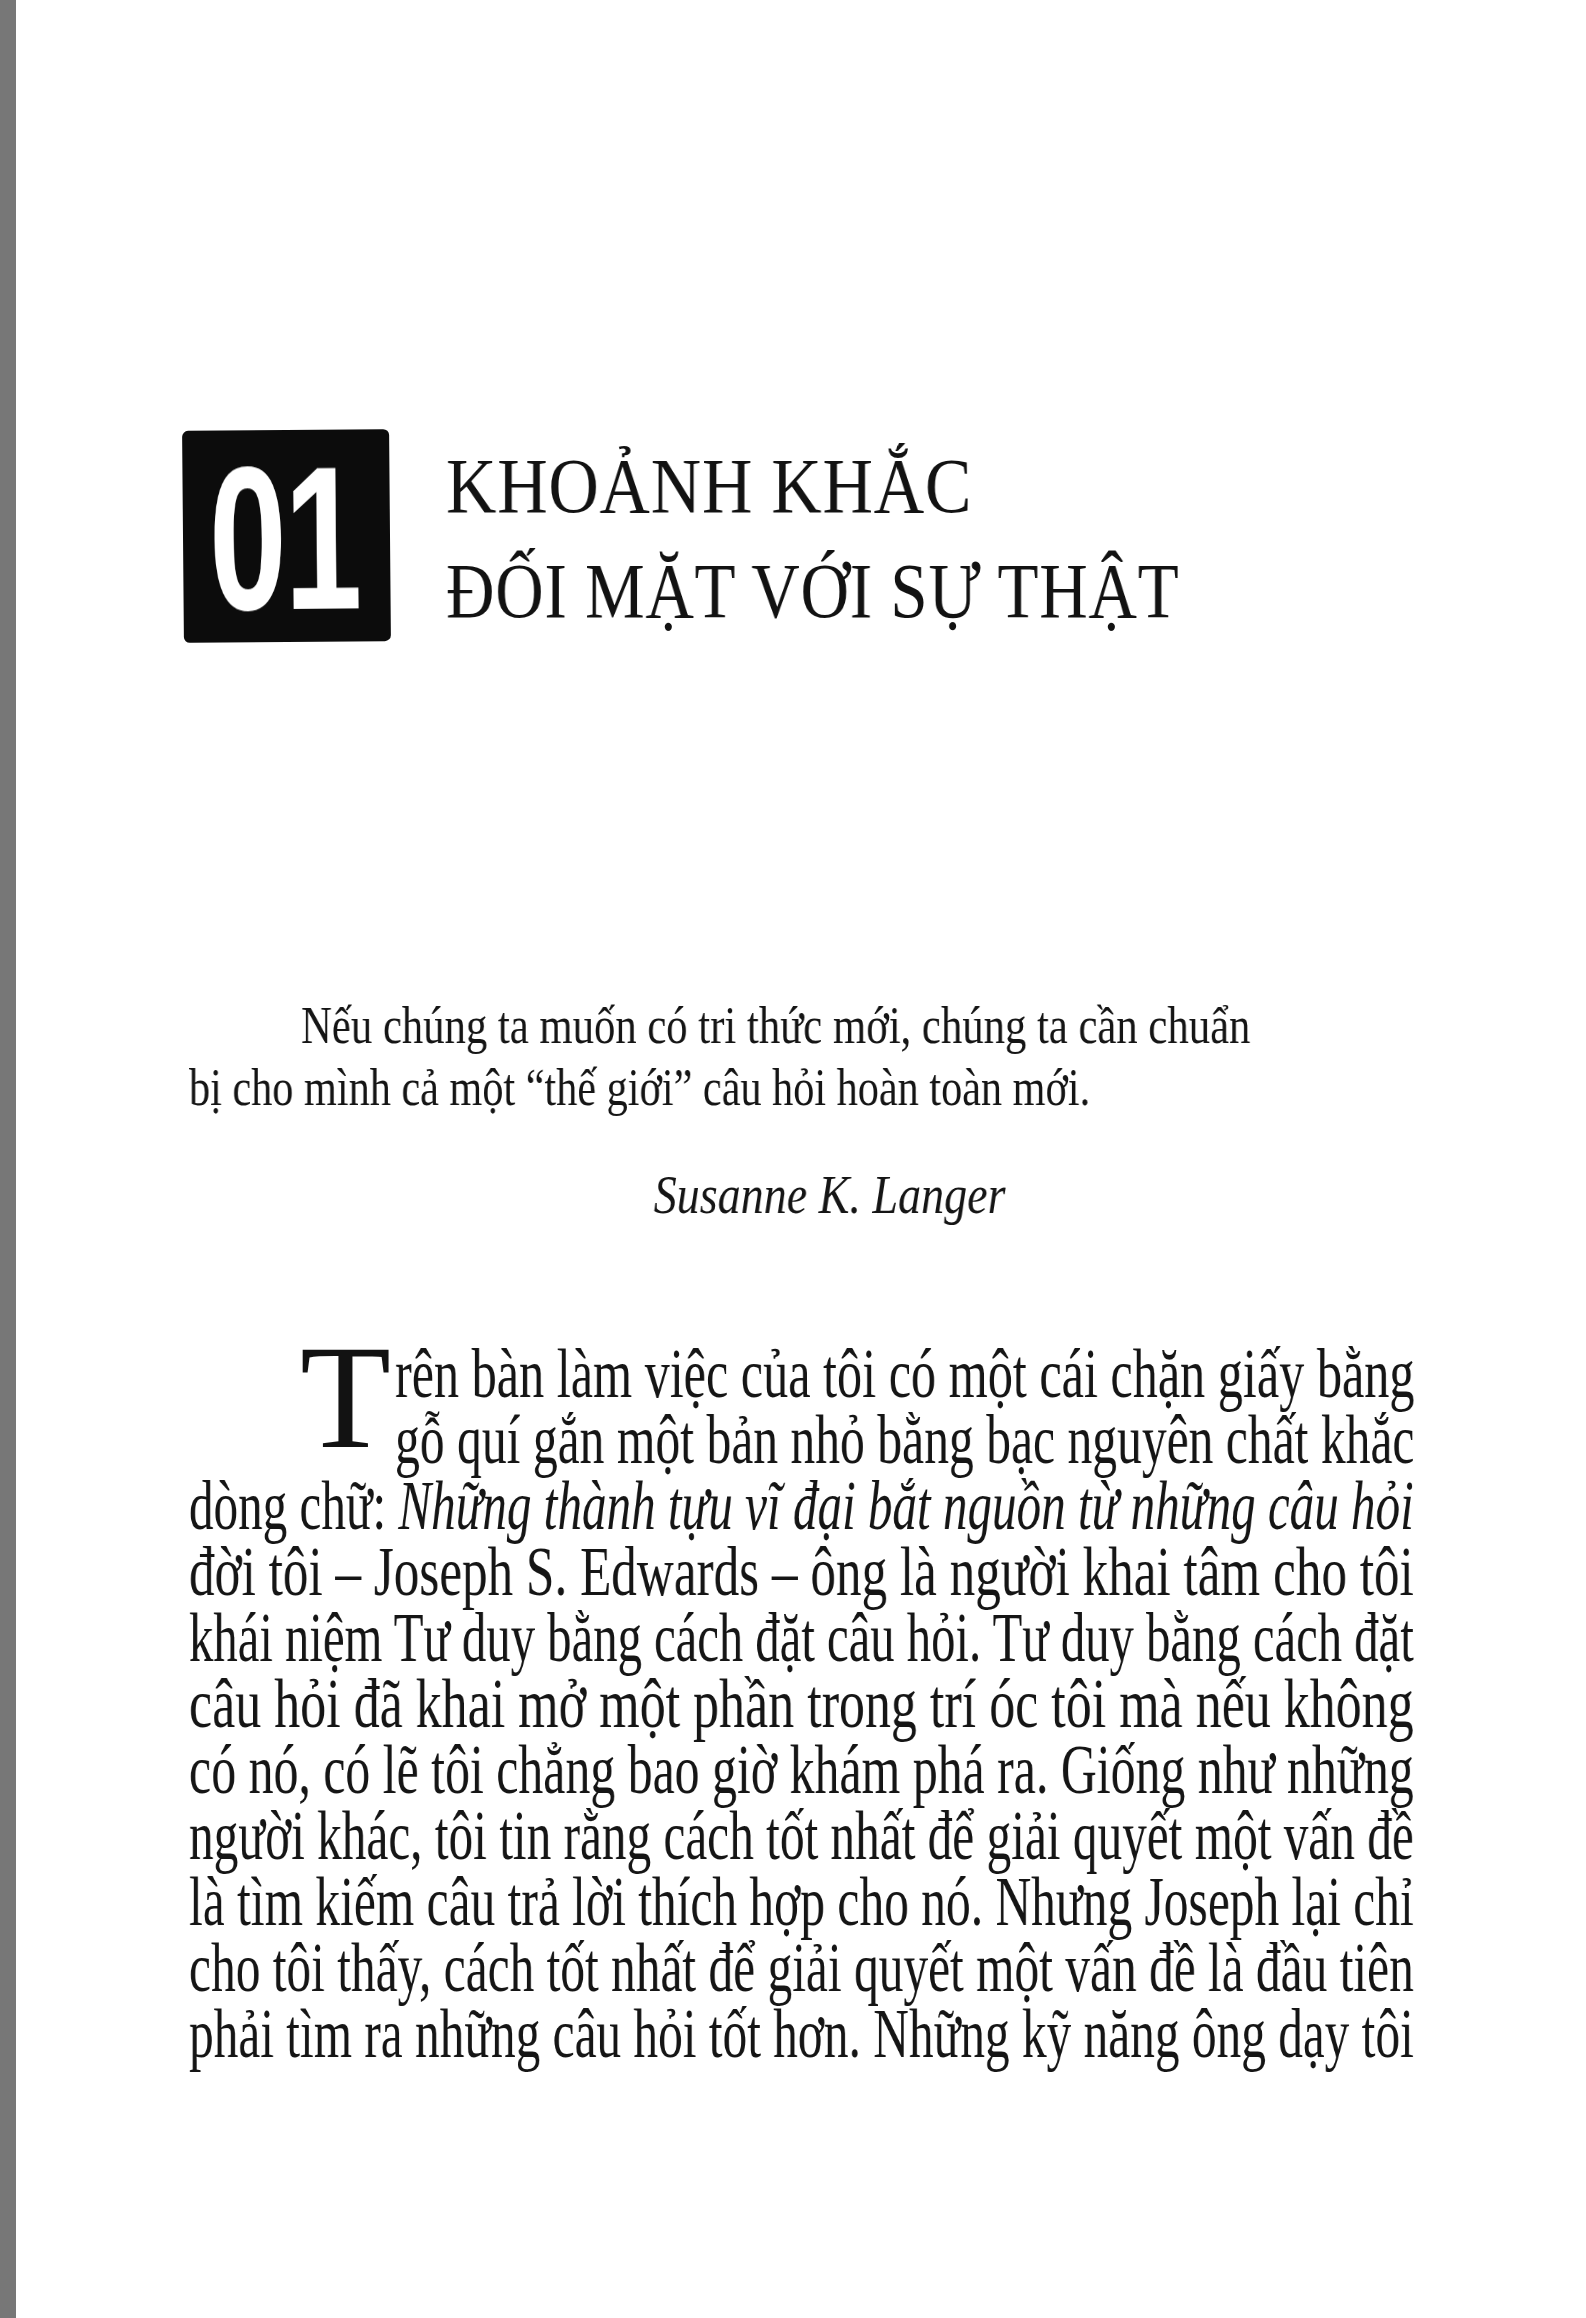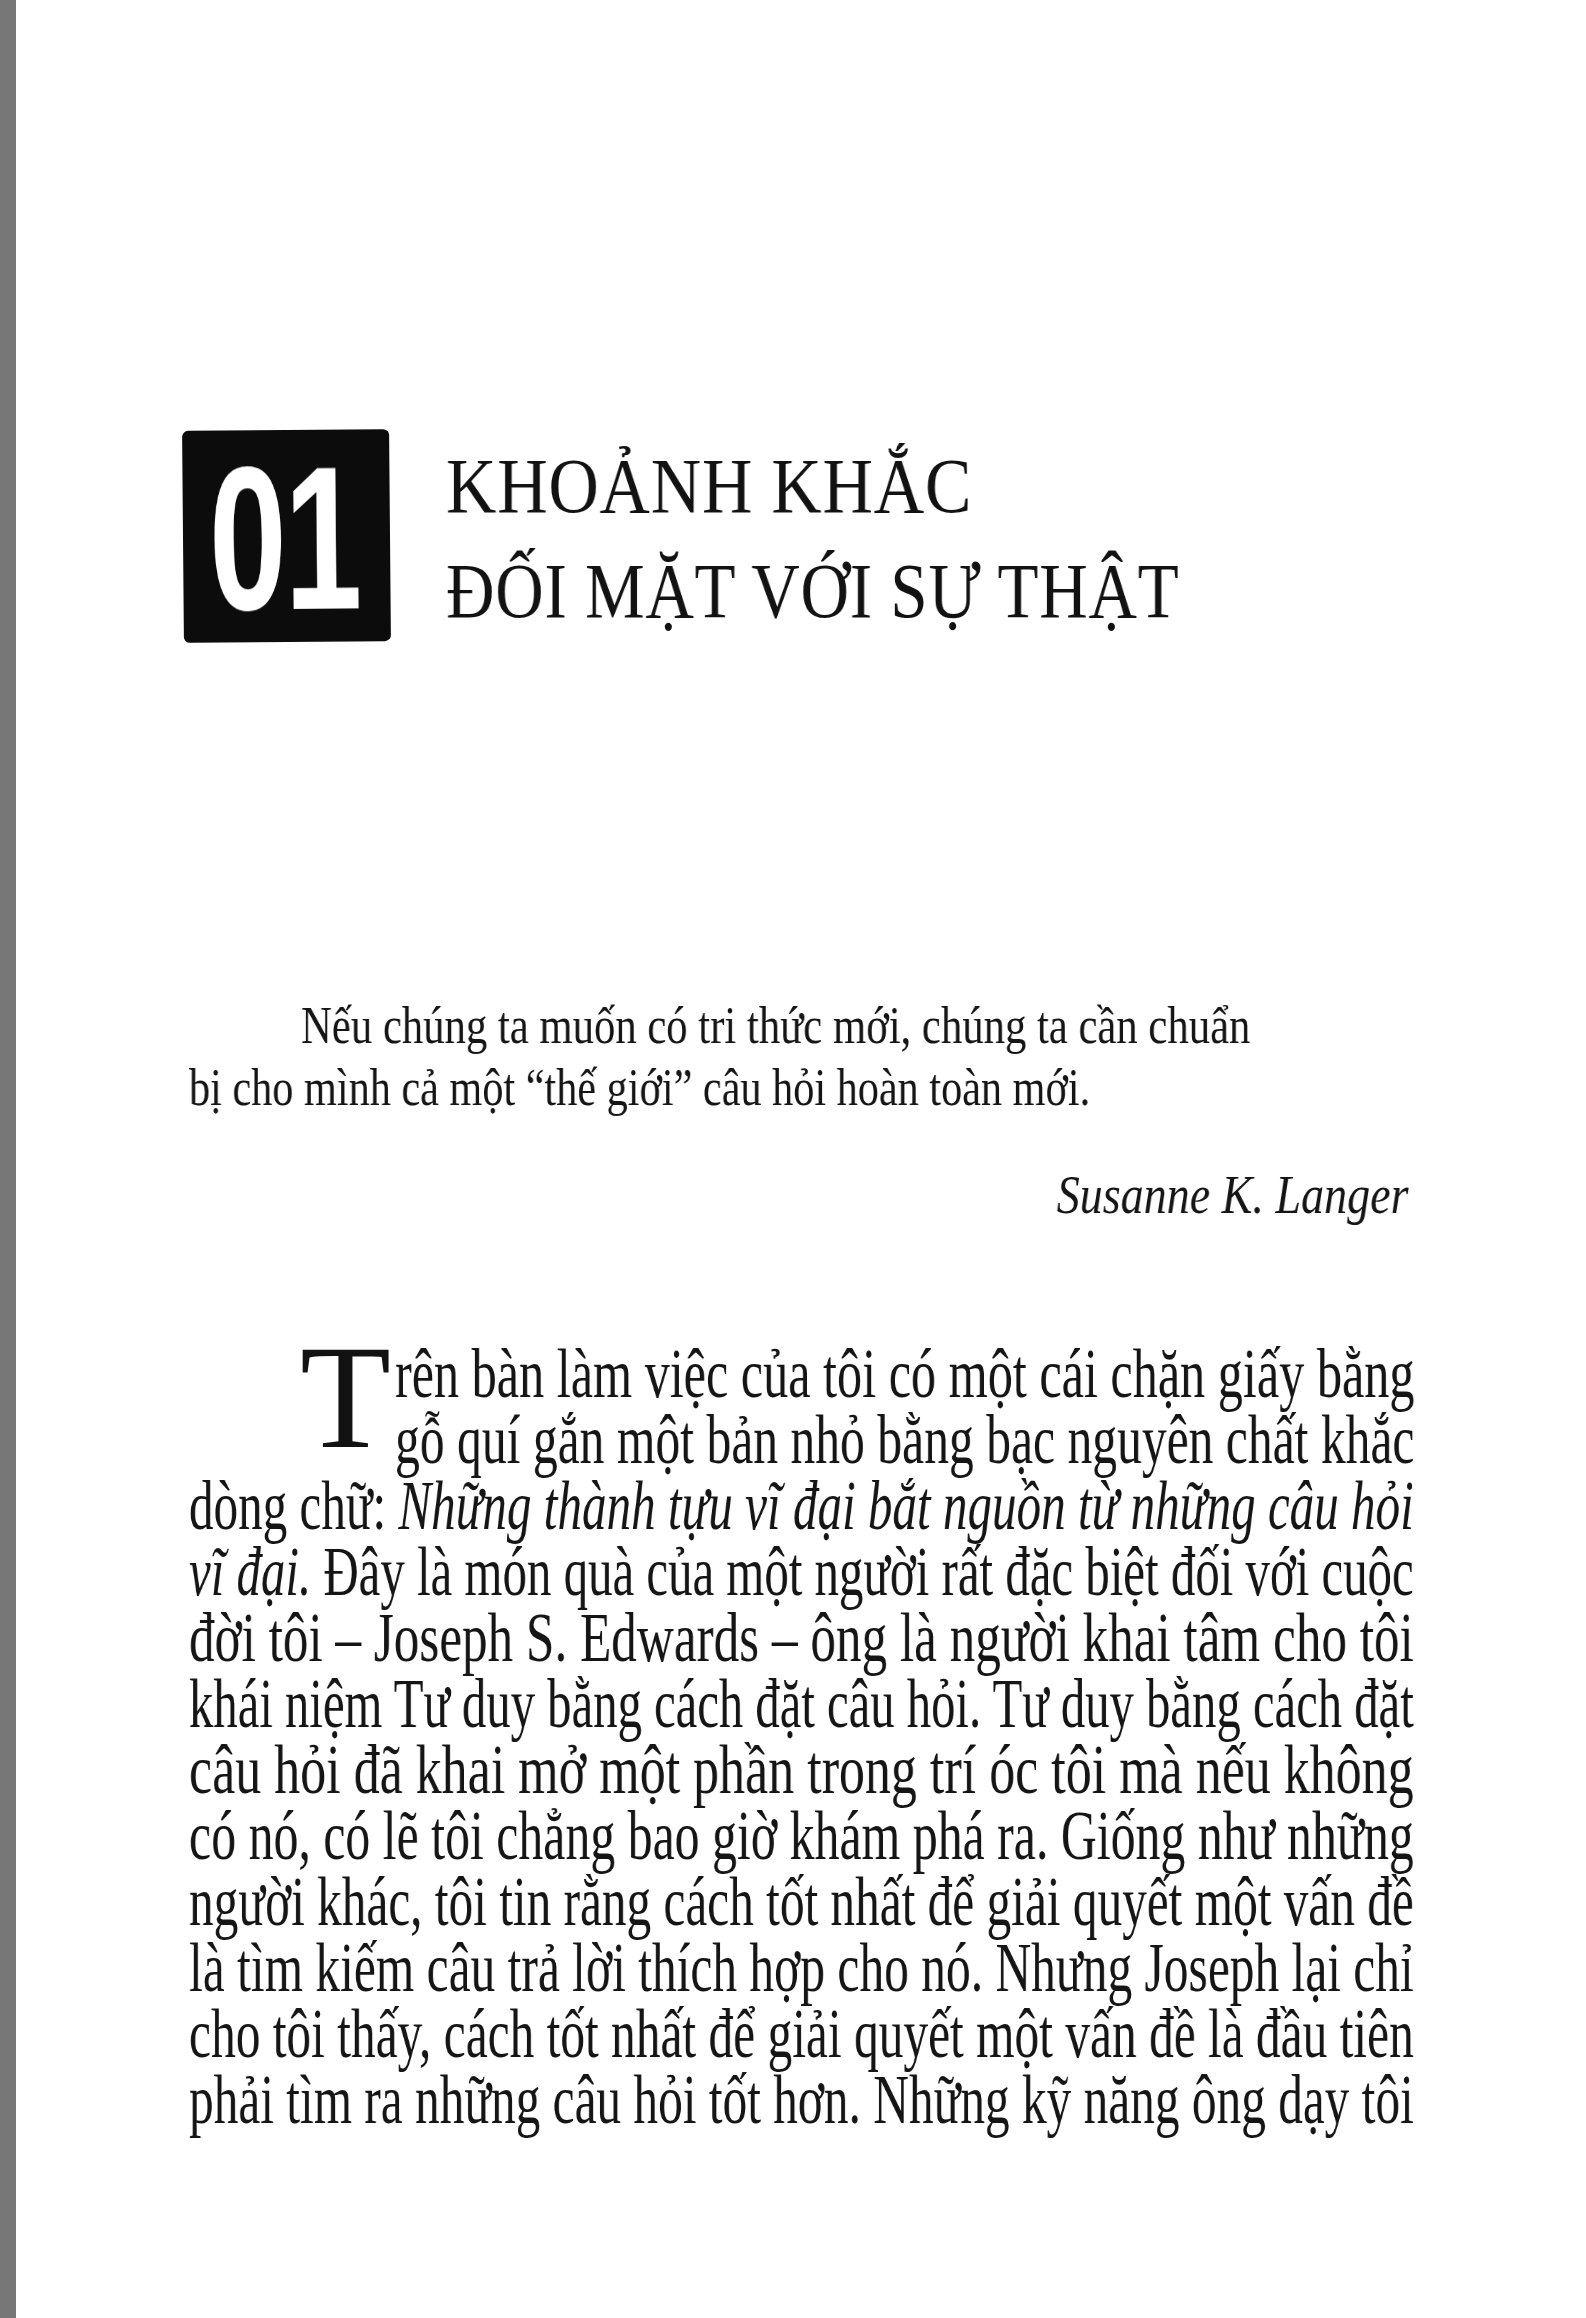--- a/index.html
+++ b/index.html
@@ -46,21 +46,21 @@
   
   .epigraph{
     position:absolute;left:173px;top:995px;width:1227px;
     font-size:52px;
   }
   .epi-line{height:62px;}
   .epi-line .fit{display:inline-block;white-space:nowrap;line-height:62px;transform-origin:0 50%;}
   .epi-indent{padding-left:112px;}
   .attribution{
     position:absolute;left:173px;top:1164px;width:1220px;
-    text-align:right;
+    text-align:center;
     font-style:italic;
     font-size:54px;
   }
   .attribution .fit{display:inline-block;white-space:nowrap;line-height:60px;transform-origin:100% 50%;}
 
   
   .body-par{
     position:absolute;left:173px;top:1335px;width:1227px;
     font-size:69px;
   }
@@ -97,21 +97,20 @@
   </div>
 
   <div class="attribution"><span class="fit" style="transform: scaleX(0.852967);">Susanne K. Langer</span></div>
 
   <div class="body-par">
     <span class="dropcap">T</span>
     <div id="body-lines">
         <div class="body-line dc-offset"><span class="fit" style="transform: scaleX(0.727924);"><span>rên bàn làm việc của tôi có một cái chặn giấy bằng</span></span></div>
         <div class="body-line dc-offset"><span class="fit" style="transform: scaleX(0.718985);"><span>gỗ quí gắn một bản nhỏ bằng bạc nguyên chất khắc</span></span></div>
         <div class="body-line"><span class="fit" style="transform: scaleX(0.711568);"><span>dòng chữ: </span><i>Những thành tựu vĩ đại bắt nguồn từ những câu hỏi</i></span></div>
-        <div class="body-line"><span class="fit" style="transform: scaleX(0.708158);"><i>vĩ đại.</i><span> Đây là món quà của một người rất đặc biệt đối với cuộc</span></span></div>
         <div class="body-line"><span class="fit" style="transform: scaleX(0.741726);"><span>đời tôi – Joseph S. Edwards – ông là người khai tâm cho tôi</span></span></div>
         <div class="body-line"><span class="fit" style="transform: scaleX(0.705754);"><span>khái niệm Tư duy bằng cách đặt câu hỏi. Tư duy bằng cách đặt</span></span></div>
         <div class="body-line"><span class="fit" style="transform: scaleX(0.753659);"><span>câu hỏi đã khai mở một phần trong trí óc tôi mà nếu không</span></span></div>
         <div class="body-line"><span class="fit" style="transform: scaleX(0.722141);"><span>có nó, có lẽ tôi chẳng bao giờ khám phá ra. Giống như những</span></span></div>
         <div class="body-line"><span class="fit" style="transform: scaleX(0.714522);"><span>người khác, tôi tin rằng cách tốt nhất để giải quyết một vấn đề</span></span></div>
         <div class="body-line"><span class="fit" style="transform: scaleX(0.716844);"><span>là tìm kiếm câu trả lời thích hợp cho nó. Nhưng Joseph lại chỉ</span></span></div>
         <div class="body-line"><span class="fit" style="transform: scaleX(0.716053);"><span>cho tôi thấy, cách tốt nhất để giải quyết một vấn đề là đầu tiên</span></span></div>
         <div class="body-line"><span class="fit" style="transform: scaleX(0.714814);"><span>phải tìm ra những câu hỏi tốt hơn. Những kỹ năng ông dạy tôi</span></span></div>
       </div>
   </div>

